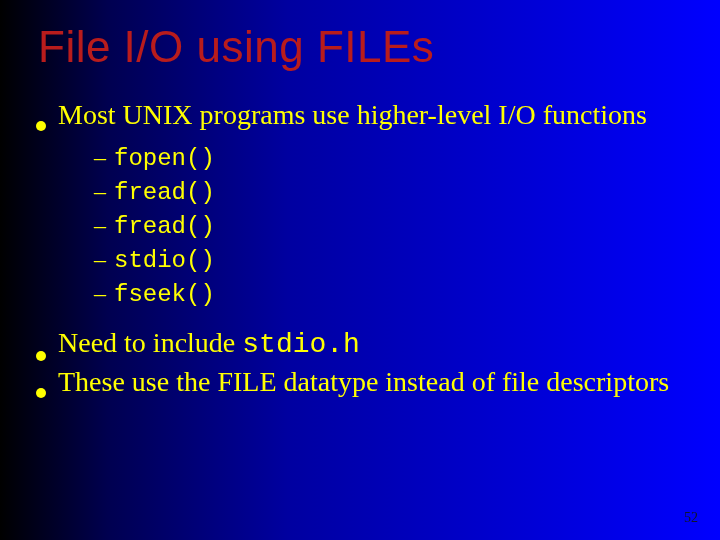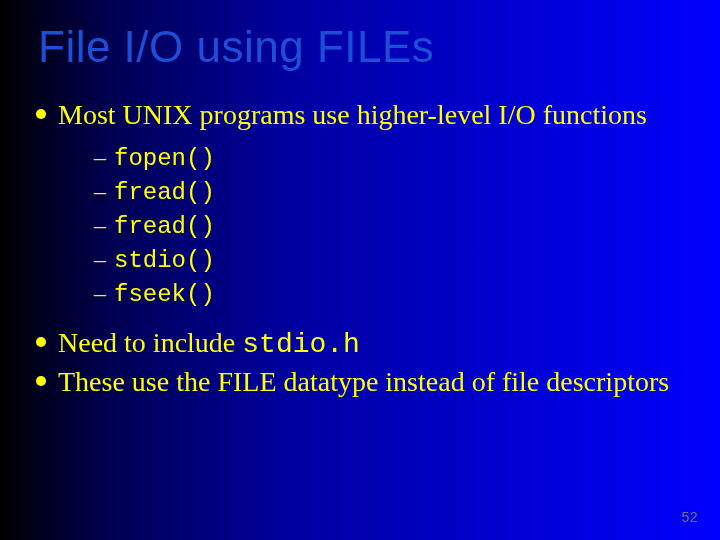--- a/index.html
+++ b/index.html
@@ -5,31 +5,31 @@
   * { margin: 0; padding: 0; box-sizing: border-box; }
   html, body { width: 720px; height: 540px; overflow: hidden; }
   body {
     background: linear-gradient(to right, #000000 0%, #000050 15%, #0000a0 40%, #0000d0 70%, #0000ff 100%);
     font-family: "Times New Roman", Times, serif;
     color: #ffff00;
     position: relative;
   }
   .title {
     font-family: Arial, Helvetica, sans-serif;
-    color: #1d4ed8;
+    color: #b91c1c;
     font-size: 44px;
     padding: 22px 0 0 38px;
     letter-spacing: 0.5px;
   }
   .content {
     padding: 26px 0 0 36px;
   }
   .bullet-row {
     display: flex;
-    align-items: flex-start;
+    align-items: flex-end;
     margin-bottom: 4px;
   }
   .bullet {
     width: 10px;
     height: 10px;
     background: #ffff00;
     border-radius: 50%;
     flex-shrink: 0;
     margin-top: 11px;
     margin-right: 12px;
@@ -51,22 +51,22 @@
     margin-right: 8px;
     font-family: "Times New Roman", Times, serif;
   }
   .code {
     font-family: "Courier New", Courier, monospace;
   }
   .pagenum {
     position: absolute;
     bottom: 14px;
     right: 22px;
-    color: #737373;
-    font-family: Liberation Mono, monospace;
+    color: #0f172a;
+    font-family: Liberation Serif, serif;
     font-size: 14px;
   }
 </style>
 </head>
 <body>
 
 <div class="title">File I/O using FILEs</div>
 
 <div class="content">
 

